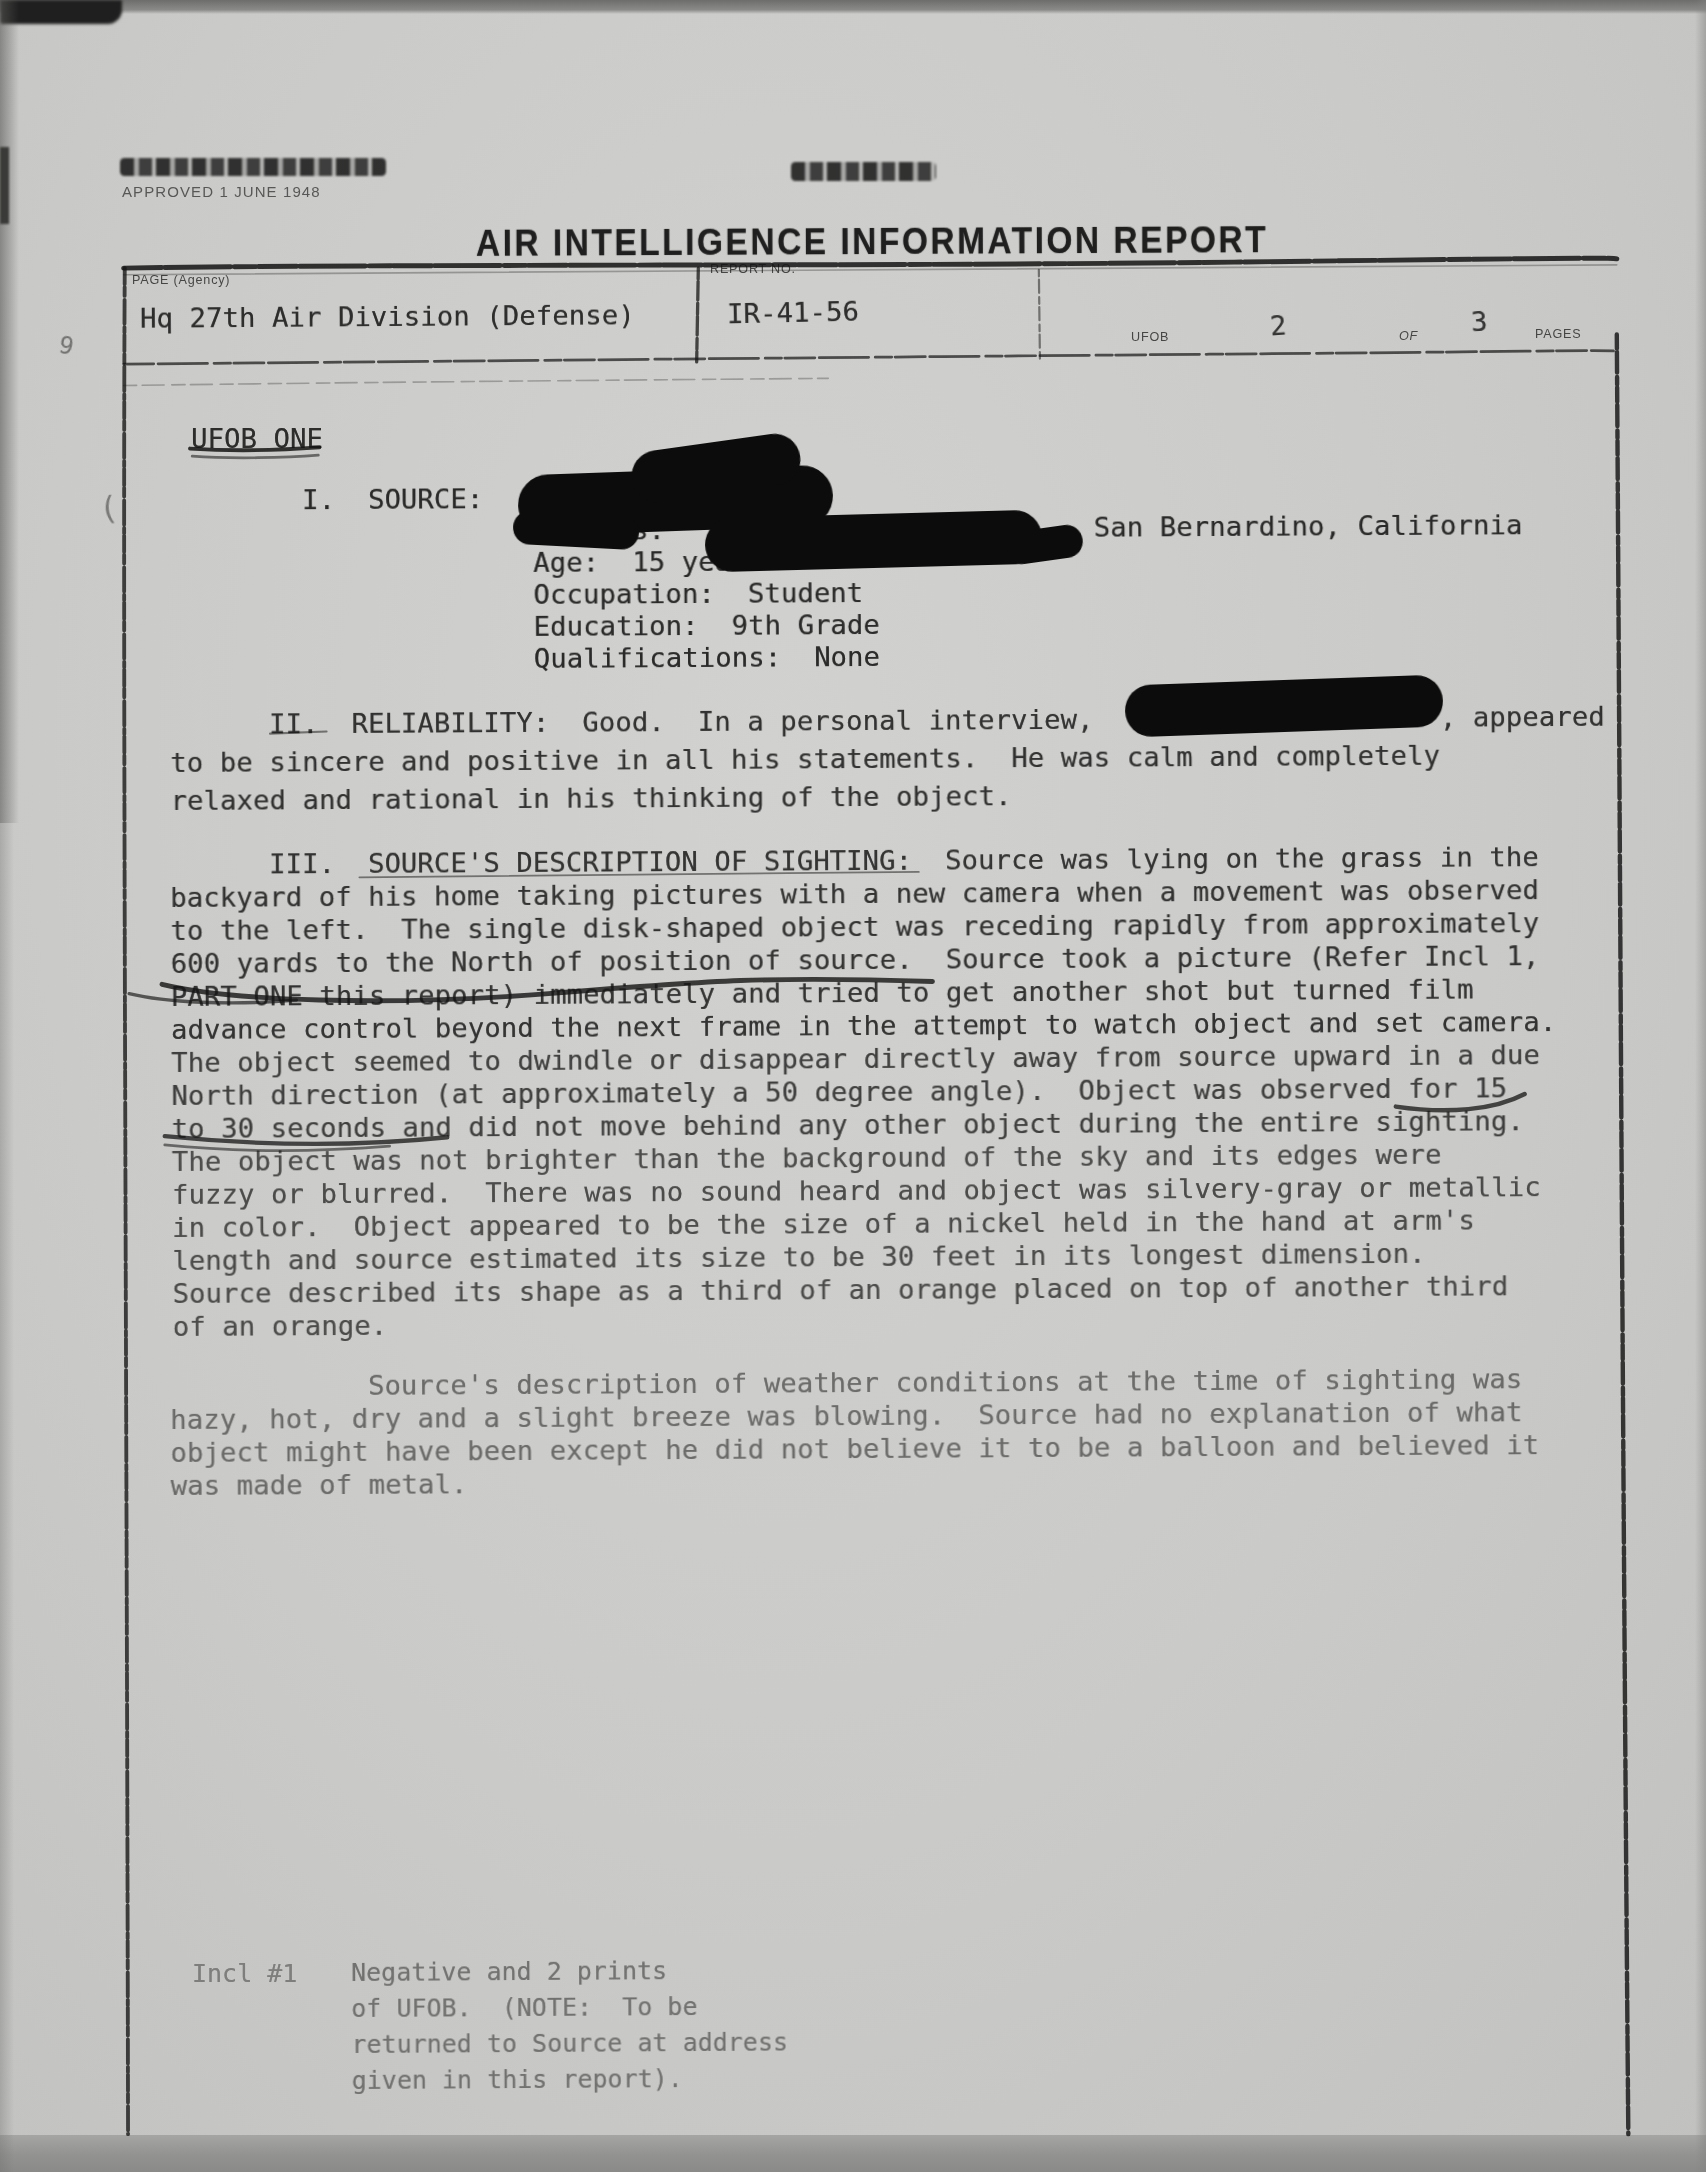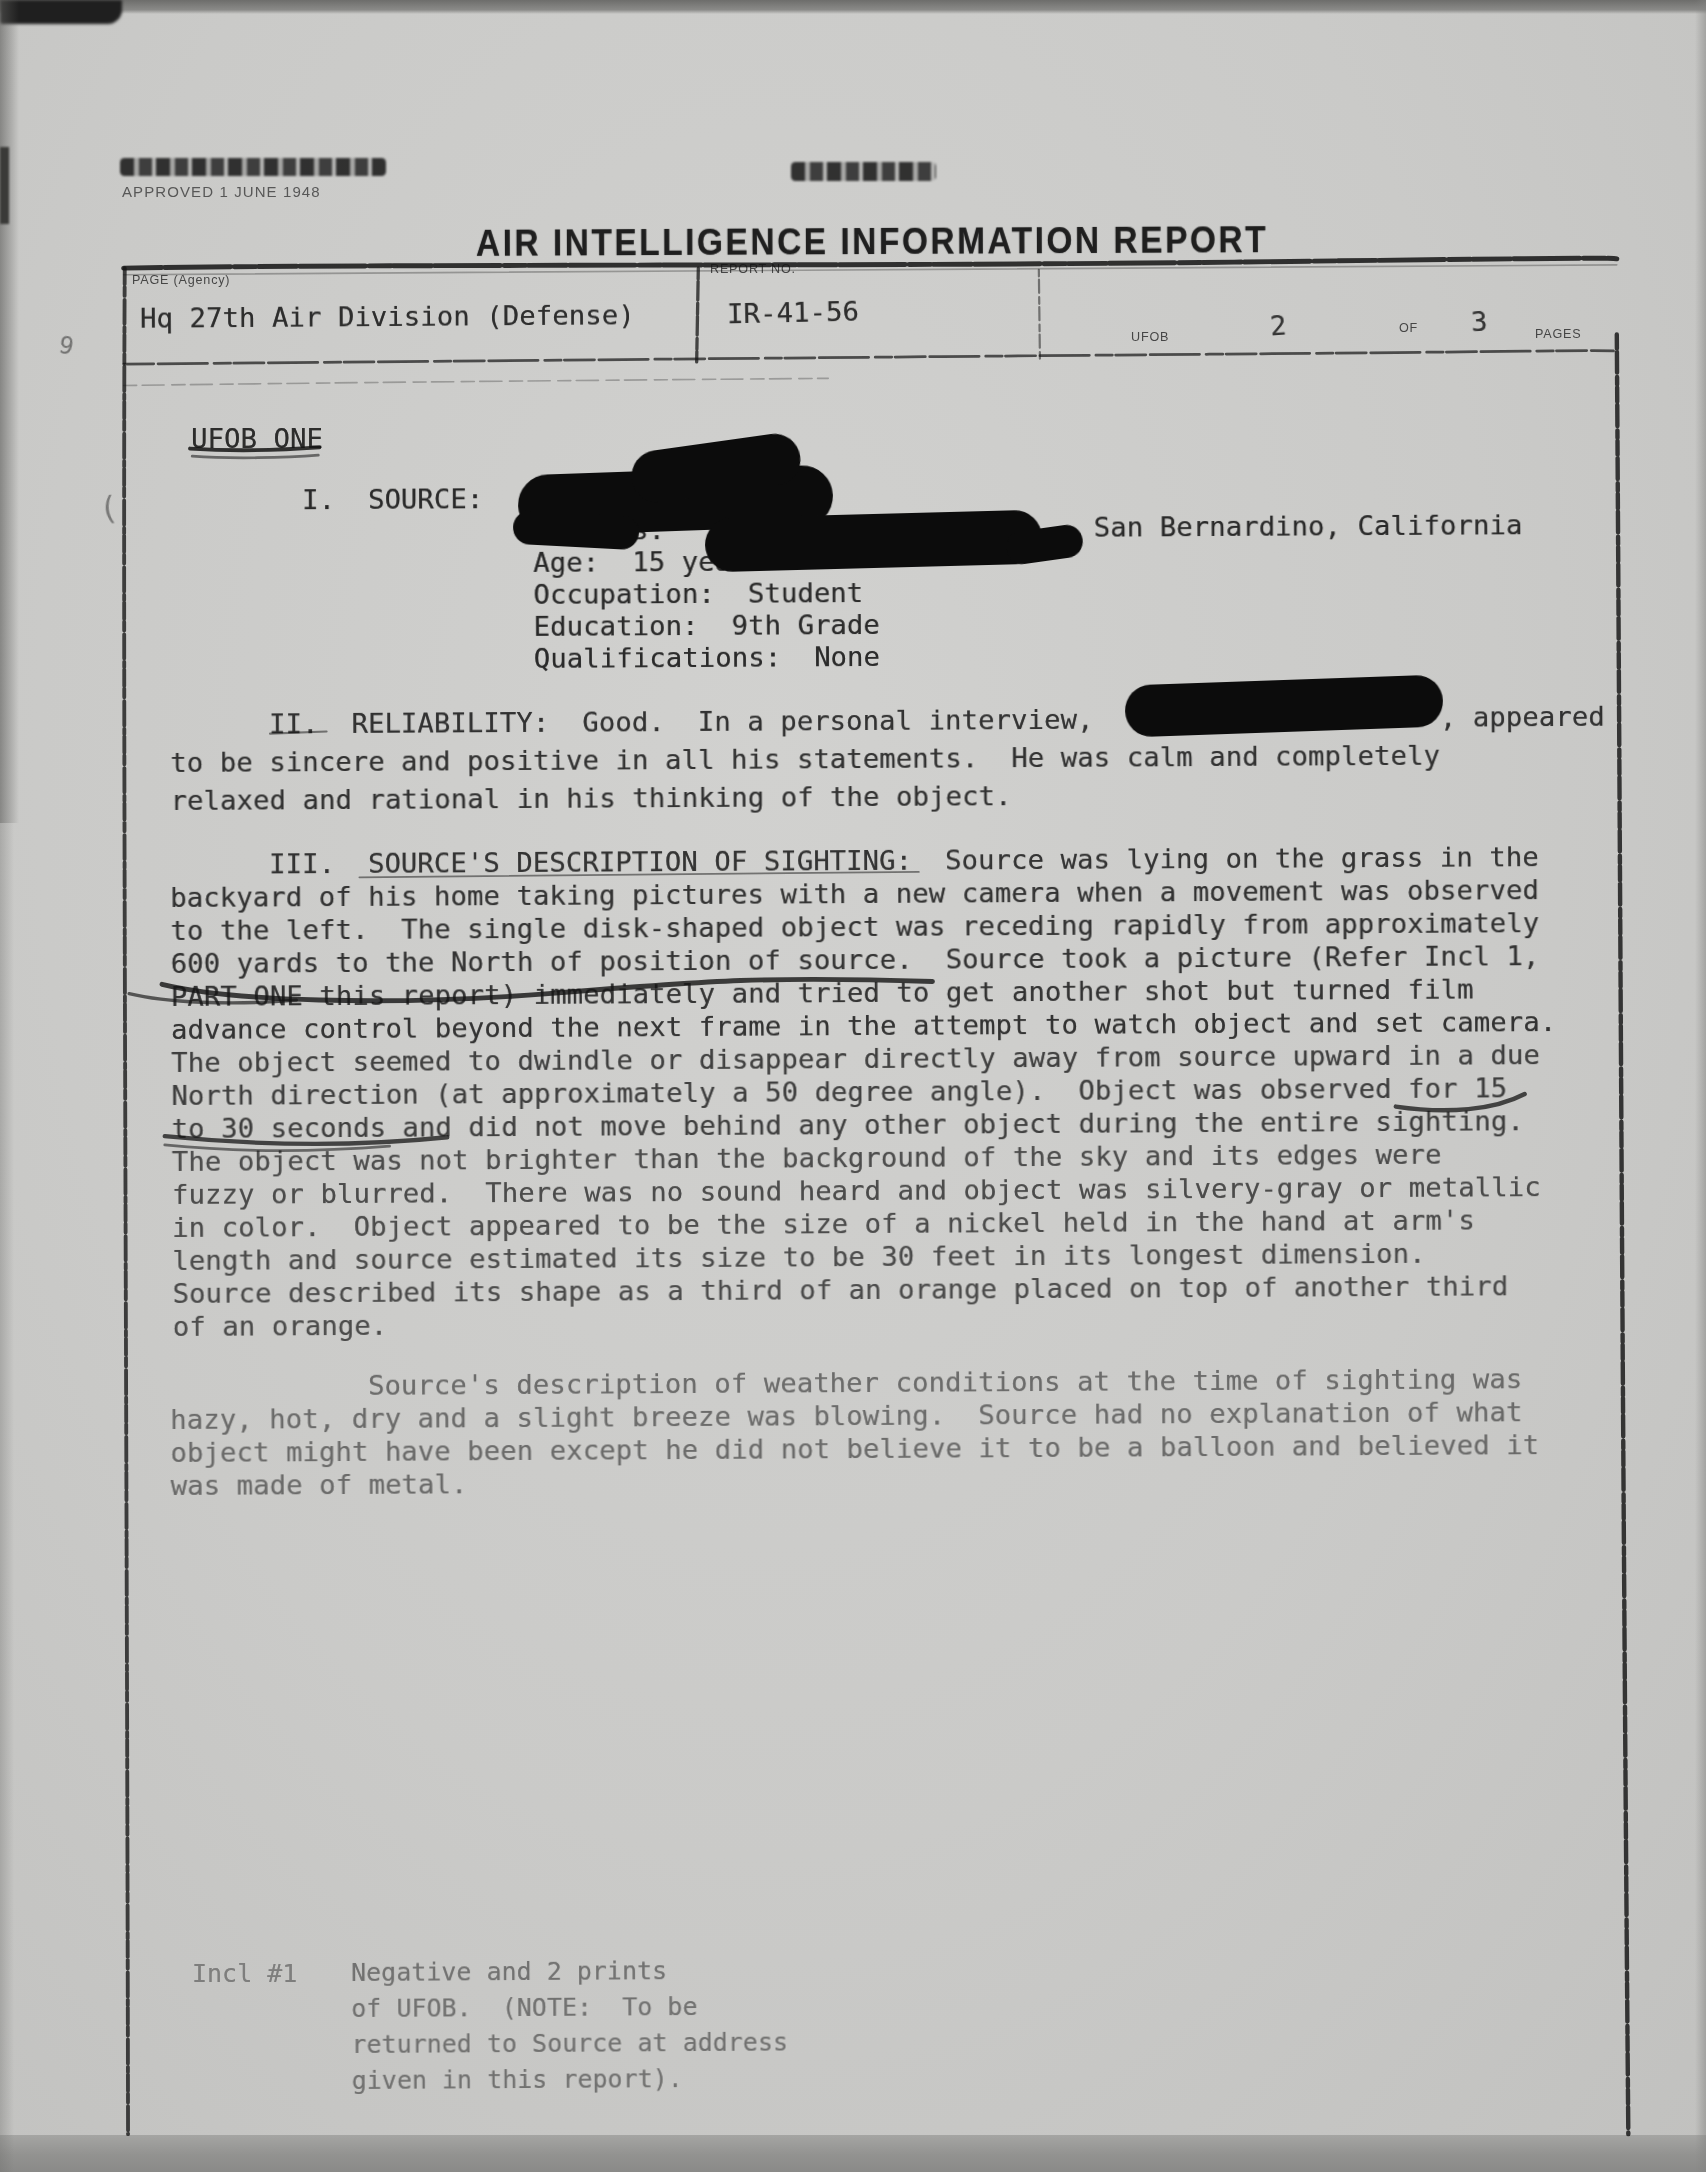--- a/index.html
+++ b/index.html
@@ -87,21 +87,21 @@
 
   <span class="mark" style="left:59px;top:332px;font-size:24px;opacity:.55;filter:blur(0.4px);transform:rotate(12deg);">9</span>
   <span class="mark" style="left:99px;top:489px;font-size:32px;opacity:.5;filter:blur(0.4px);transform:rotate(-6deg);">(</span>
 
   <div class="flabel" style="left:132px;top:273px;">PAGE (Agency)</div>
   <div class="tw" style="left:140px;top:301px;transform:rotate(-0.4deg);opacity:.9;">Hq 27th Air Division (Defense)</div>
   <div class="flabel" style="left:710px;top:262px;text-align:right;">REPORT NO.</div>
   <div class="tw" style="left:727px;top:297px;transform:rotate(-1.2deg);opacity:.9;">IR-41-56</div>
   <div class="flabel" style="left:1131px;top:330px;">UFOB</div>
   <div class="tw" style="left:1270px;top:310px;transform:rotate(-4deg);opacity:.85;">2</div>
-  <div class="flabel" style="left:1399px;top:321px;">OF</div>
+  <div class="flabel" style="left:1399px;top:329px;font-style:italic;">OF</div>
   <div class="tw" style="left:1471px;top:306px;transform:rotate(-3deg);opacity:.85;">3</div>
   <div class="flabel" style="left:1535px;top:327px;">PAGES</div>
 
   <div class="tw" style="left:191px;top:423px;opacity:.9;">UFOB ONE</div>
 
   <div class="block src" style="top:485px;">
     <div class="line">        I.  SOURCE:</div>
     <div class="line">                      Address:                          San Bernardino, California</div>
     <div class="line">                      Age:  15 years</div>
     <div class="line">                      Occupation:  Student</div>

